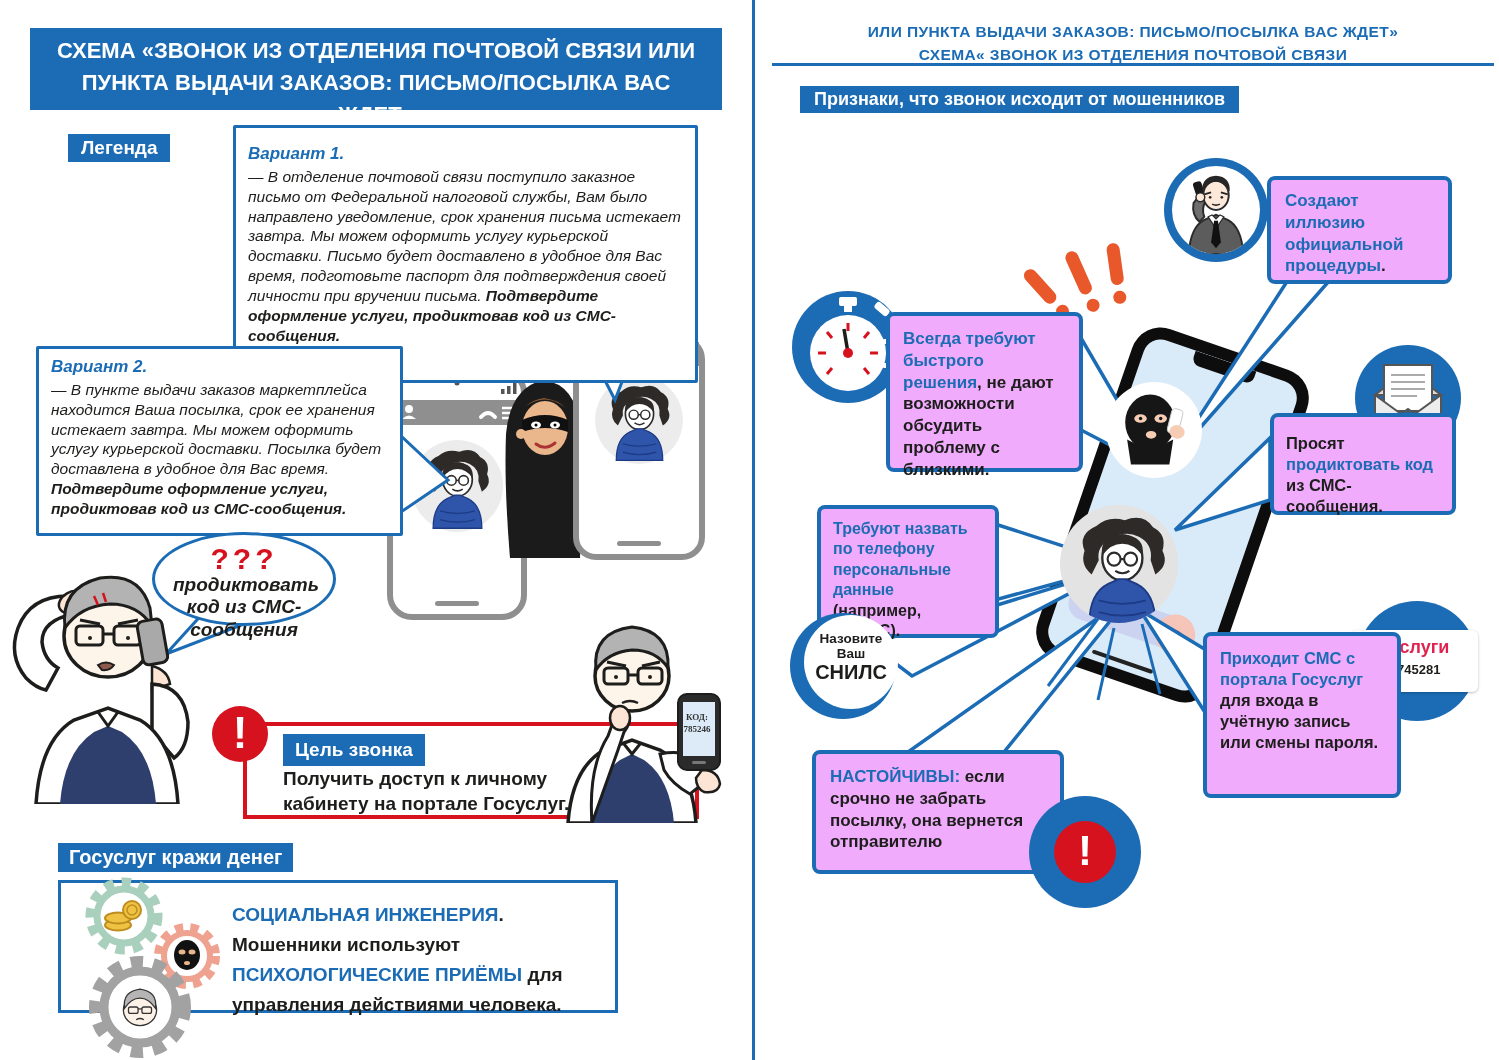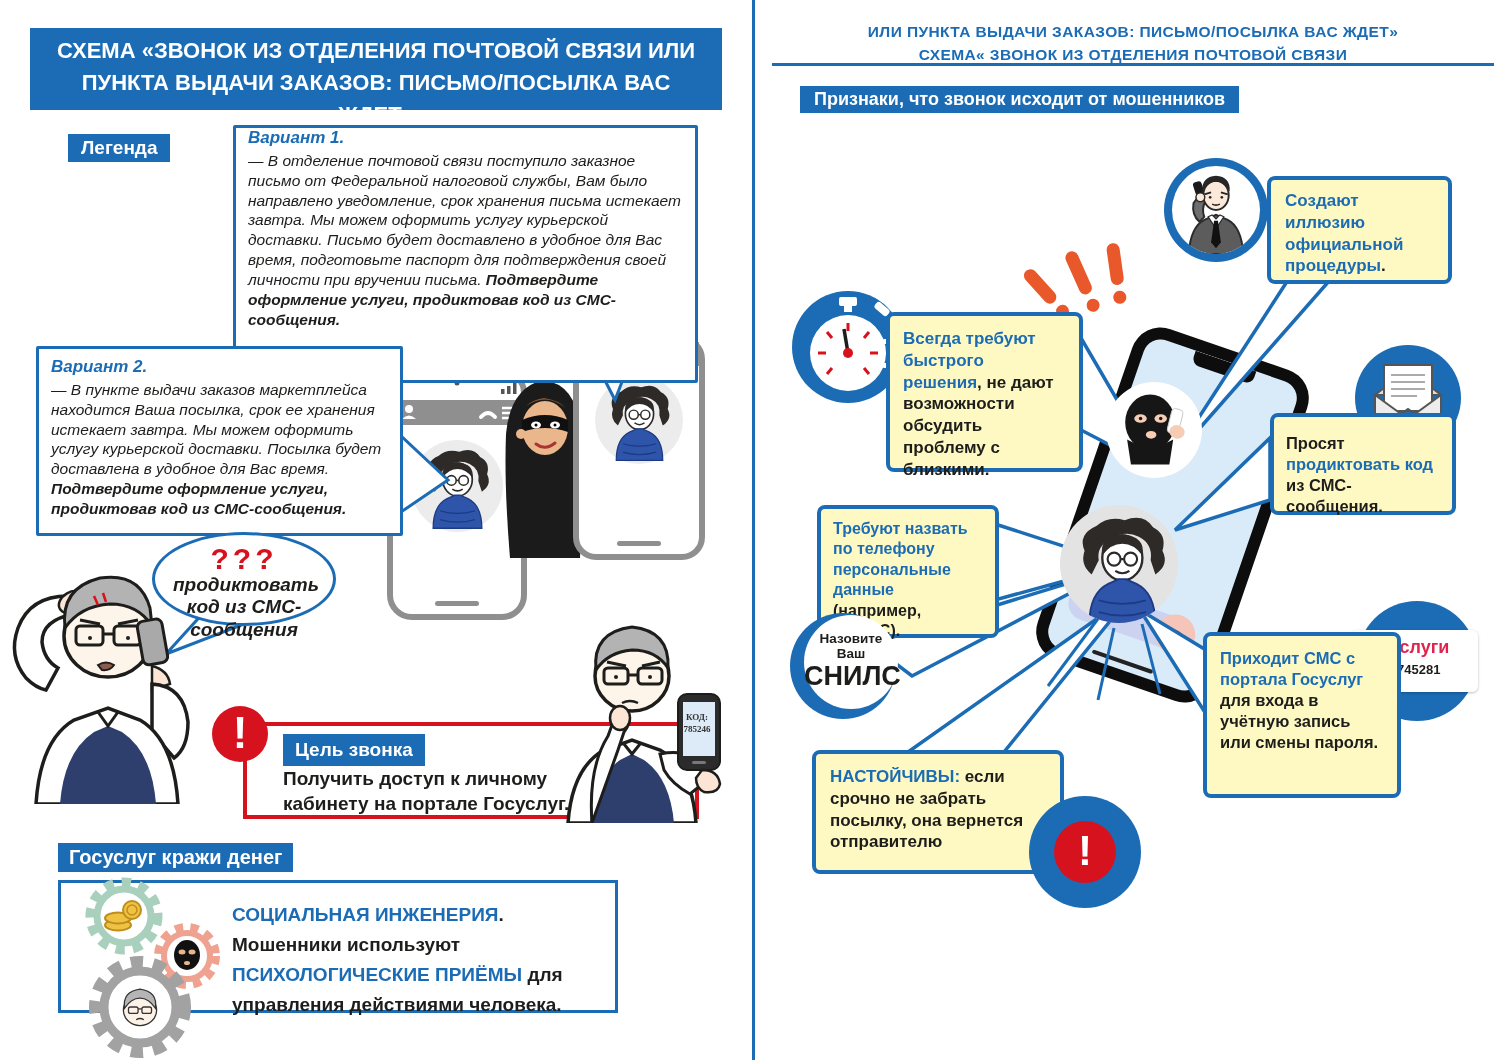--- a/index.html
+++ b/index.html
@@ -5,21 +5,21 @@
   :root{
     --blue:#1b6cb5; --red:#d6121f; --orange:#e8582b; --dark:#1d1d1b;
     --screen:#d9eaf8; --navy:#2e3f6e;
   }
   *{box-sizing:border-box; margin:0; padding:0;}
   body{font-family:"Liberation Sans", sans-serif; background:#ffffff;}
   #canvas{position:relative; width:1499px; height:1060px; background:#fff; overflow:hidden;}
   .abs{position:absolute;}
   .badge{background:var(--blue); color:#fff; font-weight:bold; display:inline-block; white-space:nowrap;}
   .bluebox{background:#fff; border:3px solid var(--blue);}
-  .callout{background:#fef9c3; border:4px solid var(--blue); border-radius:8px; font-weight:bold; line-height:1.28;}
+  .callout{background:#f0abfc; border:4px solid var(--blue); border-radius:8px; font-weight:bold; line-height:1.28;}
   .blue-t{color:var(--blue);}
   .dark-t{color:var(--dark);}
   .circle{border-radius:50%;}
   .vtitle{color:var(--blue); font-weight:bold; font-style:italic; font-size:17px; margin-bottom:3px;}
   .vbody{font-style:italic; font-size:15.5px; line-height:1.28; color:var(--dark);}
   .vbody b{font-weight:bold;}
   svg{display:block;}
   #beams{pointer-events:none;}
 </style>
 </head>
@@ -173,21 +173,21 @@
     <svg width="96" height="96" viewBox="0 0 100 100">
         <use href="#sym-balaclava"></use>
       </svg>
   </div>
   <div class="abs circle" style="left:1060px; top:505px; width:118px; height:118px; background:#e3e3e3; overflow:hidden;">
     <svg width="118" height="118" viewBox="-3 -3 106 106">
         <use href="#sym-woman"></use>
       </svg>
   </div>
 
-  <div class="abs bluebox" style="left:233px; top:125px; width:465px; height:258px; padding:0 12px; border-radius:2px;">
+  <div class="abs bluebox" style="left:233px; top:125px; width:465px; height:258px; padding:16px 12px; border-radius:2px;">
     <div class="vtitle">Вариант 1.</div>
     <p class="vbody"><span>— В отделение почтовой связи  поступило заказное письмо от Федеральной налоговой службы, Вам было направлено уведомление, срок хранения письма истекает завтра. Мы можем оформить услугу курьерской доставки. Письмо будет доставлено в удобное для Вас время, подготовьте паспорт для подтверждения своей личности при вручении письма. </span><b>Подтвердите оформление услуги, продиктовав код из СМС-сообщения.</b></p>
   </div>
 
   <div class="abs bluebox" style="left:36px; top:346px; width:367px; height:190px; padding:8px 12px; border-radius:2px;">
     <div class="vtitle">Вариант 2.</div>
     <p class="vbody"><span>— В пункте выдачи заказов маркетплейса находится Ваша посылка, срок ее хранения истекает завтра. Мы можем оформить услугу курьерской доставки. Посылка будет доставлена в удобное для Вас время. </span><b>Подтвердите оформление услуги, продиктовав код из СМС-сообщения.</b></p>
   </div>
 
   <div class="abs" style="left:152px; top:532px; width:184px; height:94px; background:#fff; border:3.5px solid var(--blue); border-radius:50%; text-align:center;">
@@ -339,21 +339,21 @@
       <polyline points="8,76 41,52 74,76" fill="none" stroke="#555" stroke-width="2"></polyline>
     </svg>
   </div>
   <div class="abs callout" style="left:1270px; top:413px; width:186px; height:102px; padding:16px 12px; font-size:16.5px;"><span class="dark-t">Просят </span><span class="blue-t">продиктовать код</span><span class="dark-t"> из СМС-сообщения.</span></div>
 
   <div class="abs callout" style="left:817px; top:505px; width:182px; height:133px; padding:10px 12px; font-size:16px;"><span class="blue-t">Требуют назвать по телефону персональные данные </span><span class="dark-t">(например, СНИЛС).</span></div>
   <div class="abs circle" style="left:790px; top:613px; width:106px; height:106px; background:var(--blue);">
     <div class="abs circle" style="left:14px; top:2px; width:94px; height:94px; background:#fff; text-align:center; color:var(--dark); font-weight:bold;">
       <div style="font-size:13.5px; margin-top:16px;">Назовите</div>
       <div style="font-size:13.5px;">Ваш</div>
-      <div style="font-size:27px;">СНИЛС</div>
+      <div style="font-size:20px;">СНИЛС</div>
     </div>
   </div>
 
   <div class="abs circle" style="left:1357px; top:601px; width:120px; height:120px; background:var(--blue);"></div>
   <div class="abs" style="left:1352px; top:630px; width:126px; height:62px; background:#fff; border-radius:6px; box-shadow:0 1px 3px rgba(0,0,0,.25); padding:8px 10px;">
     <div style="font-size:18px; font-weight:bold; line-height:1;"><span style="color:var(--blue);">гос</span><span style="color:#e0234e;">услуги</span></div>
     <div style="font-size:13px; font-weight:bold; color:var(--dark); margin-top:6px;">КОД: 745281</div>
   </div>
   <div class="abs callout" style="left:1203px; top:632px; width:198px; height:166px; padding:12px 13px; font-size:16.5px;"><span class="blue-t">Приходит СМС с портала Госуслуг </span><span class="dark-t">для входа в учётную запись или смены пароля.</span></div>
 

